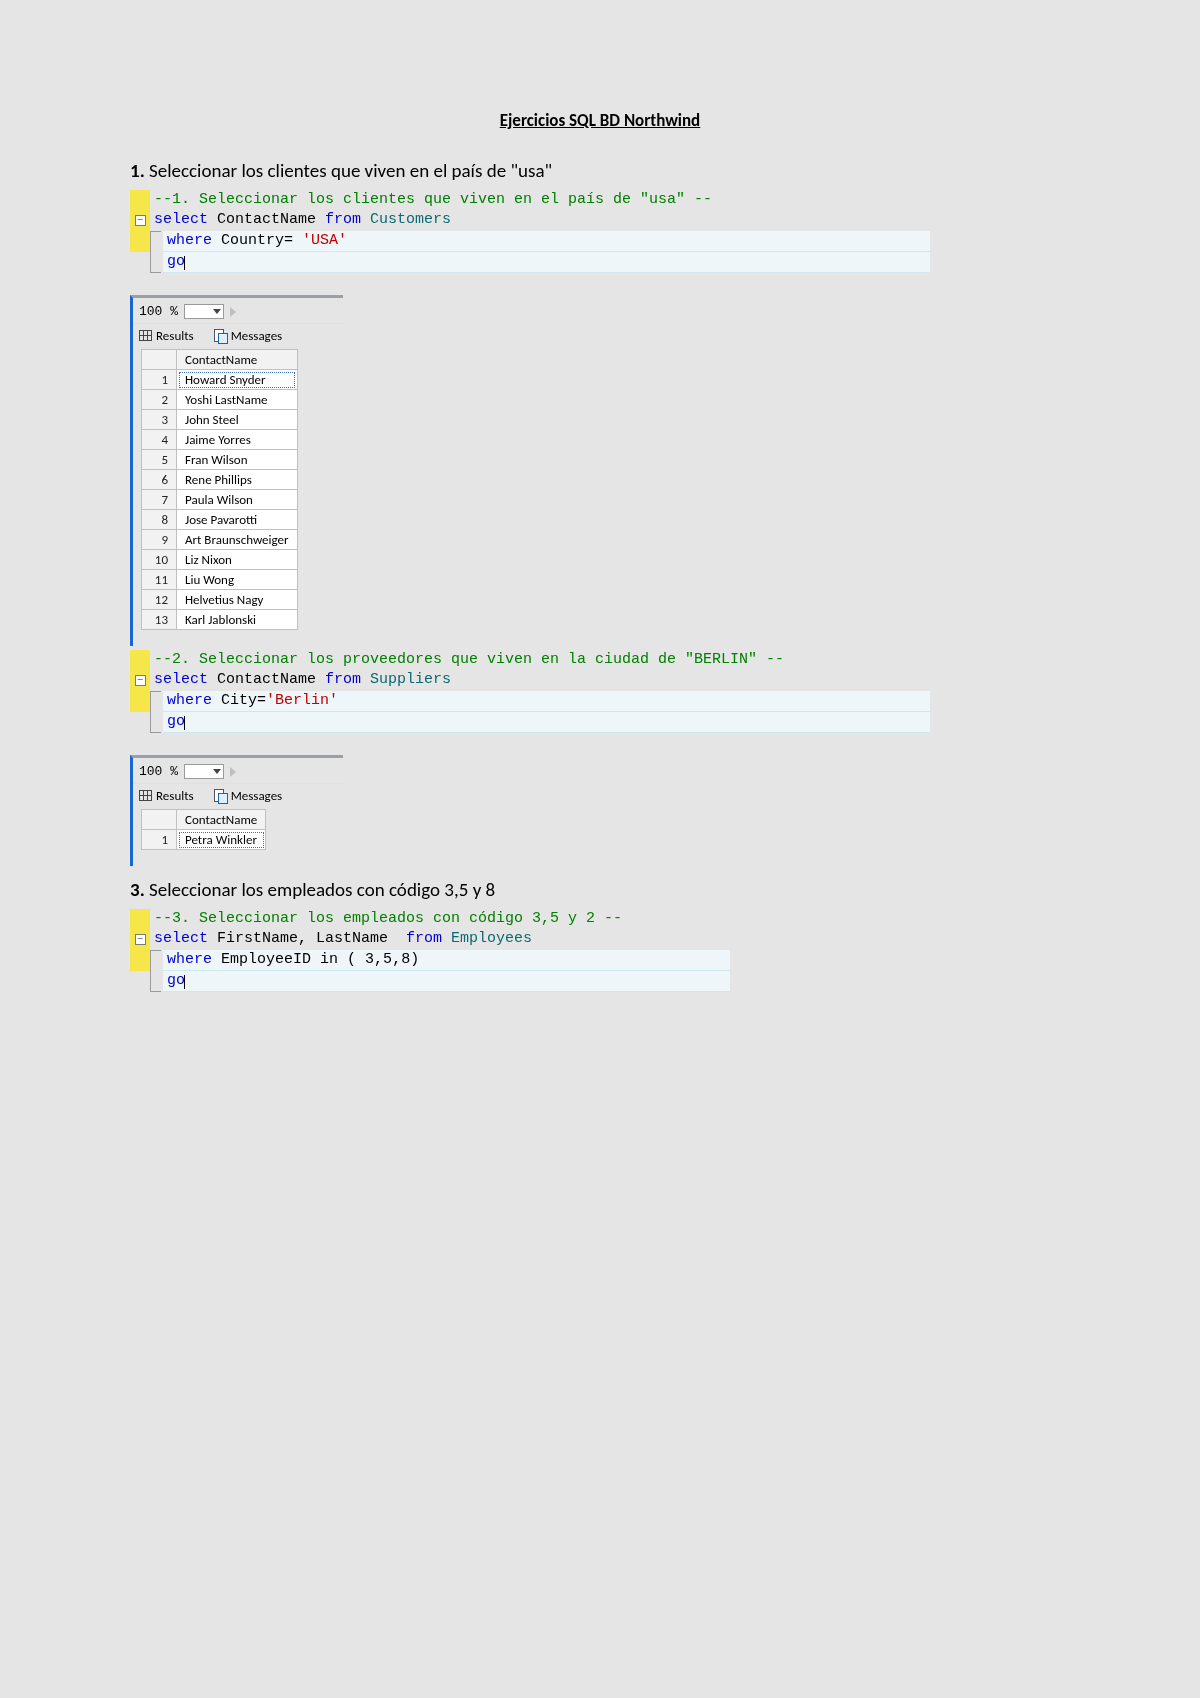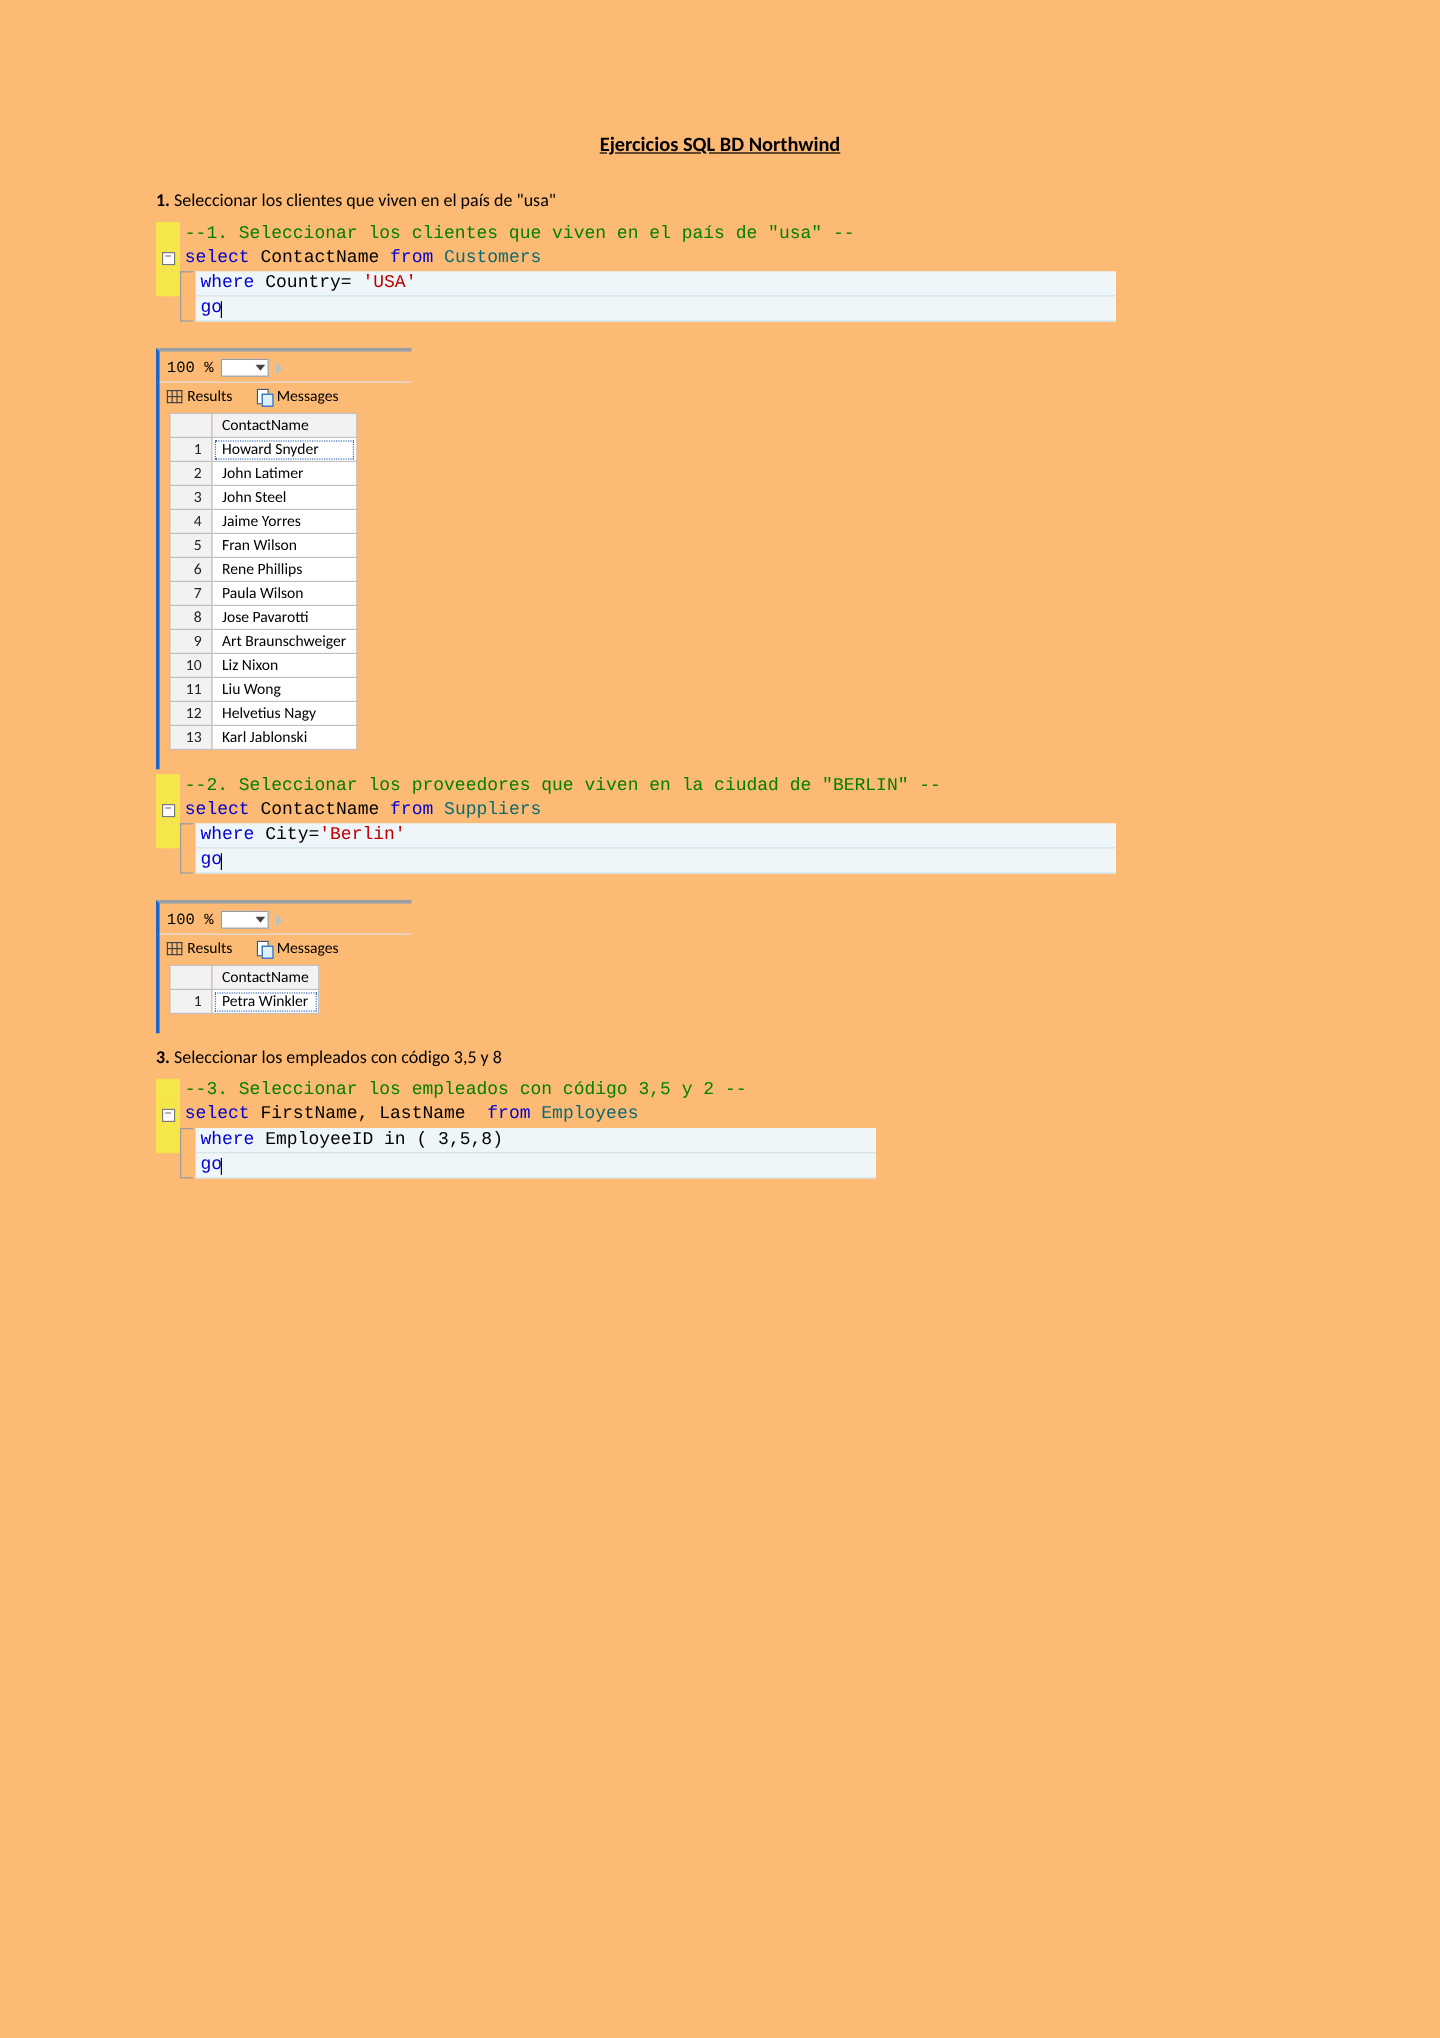--- a/index.html
+++ b/index.html
@@ -8,31 +8,31 @@
     background: #ffffff;
     font-family: Calibri, Arial, sans-serif;
     font-size: 15px;
     color: #000000;
   }
   .page {
     width: 1200px;
     min-height: 1698px;
     box-sizing: border-box;
     padding: 110px 130px 40px 130px;
-    background: #fdba74;
+    background: #e5e5e5;
   }
   .title {
     text-align: center;
     font-weight: bold;
     text-decoration: underline;
     font-size: 17px;
     margin-bottom: 28px;
   }
   .question {
-    font-size: 15px;
+    font-size: 19px;
     margin-top: 18px;
     margin-bottom: 8px;
   }
   .question b { font-weight: bold; }
 
   
   .sql-block {
     margin: 4px 0 12px 0;
     font-family: Consolas, "Courier New", monospace;
     font-size: 15px;
@@ -258,21 +258,21 @@
           <tr>
             <th class="rownum"></th>
             <th>ContactName</th>
           </tr>
       <tr>
             <td class="rownum">1</td>
             <td class="sel">Howard Snyder</td>
           </tr>
       <tr>
             <td class="rownum">2</td>
-            <td>John Latimer</td>
+            <td>Yoshi LastName</td>
           </tr>
       <tr>
             <td class="rownum">3</td>
             <td>John Steel</td>
           </tr>
       <tr>
             <td class="rownum">4</td>
             <td>Jaime Yorres</td>
           </tr>
       <tr>

